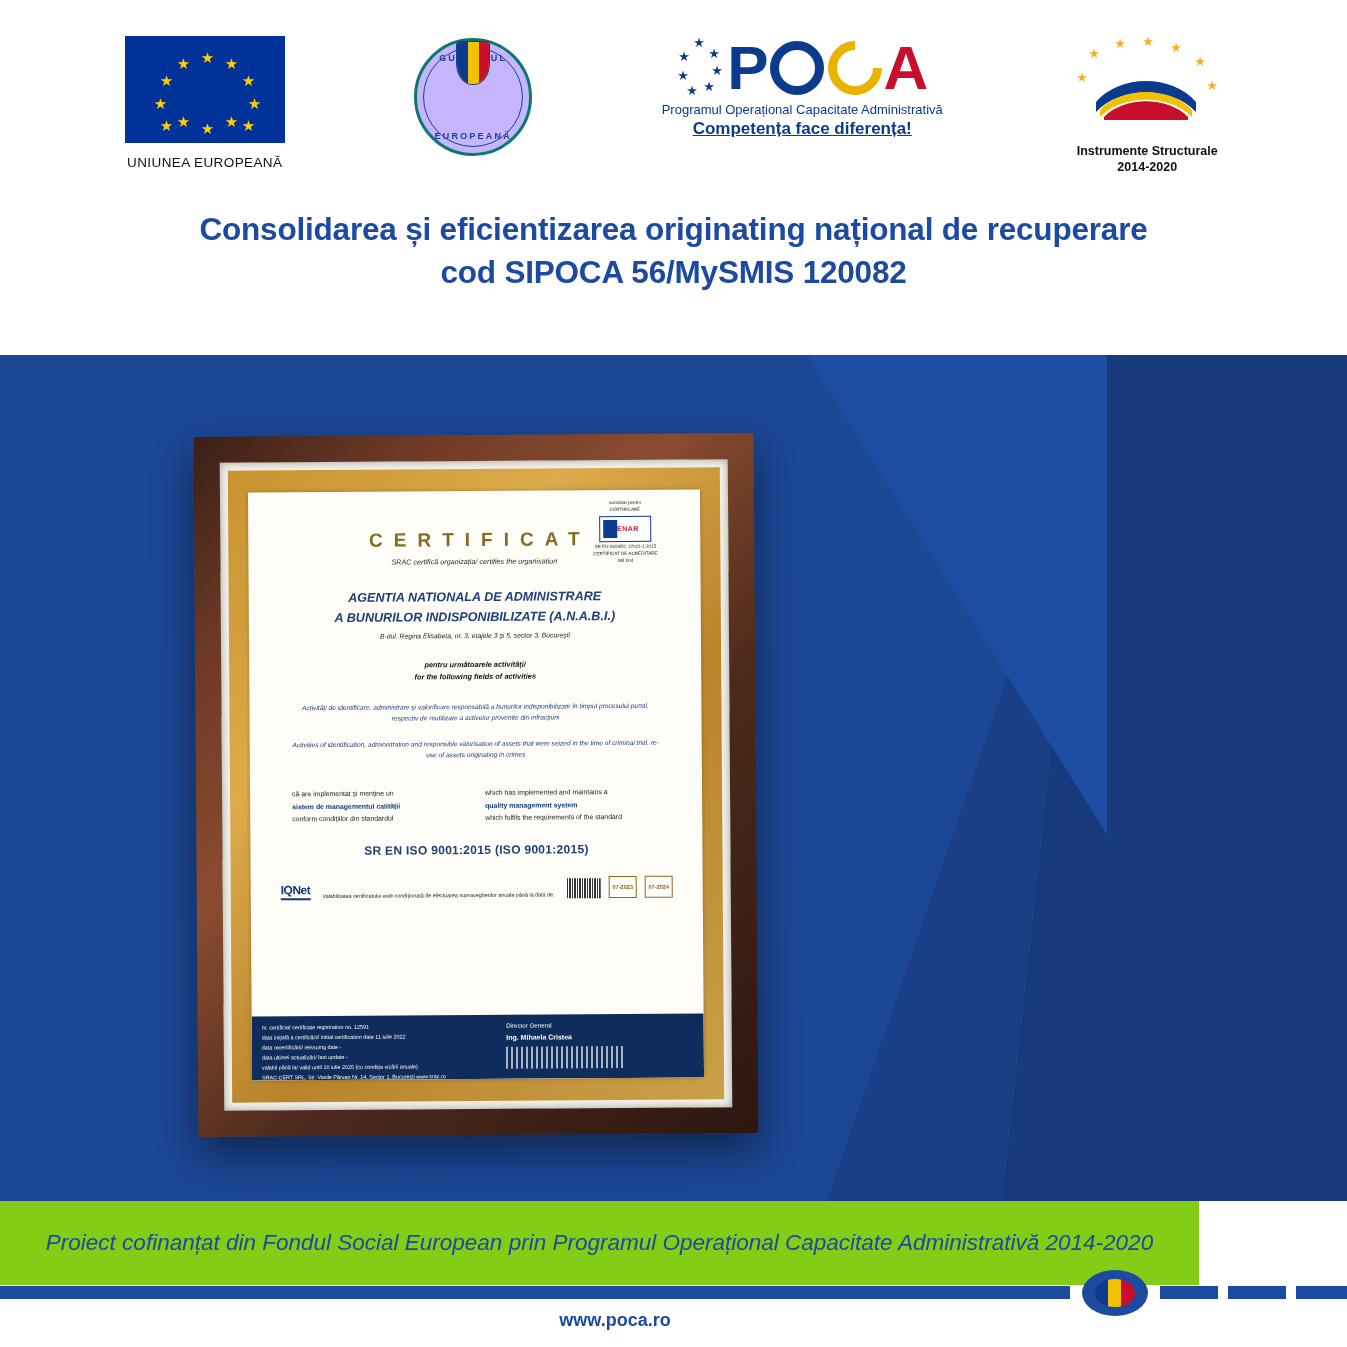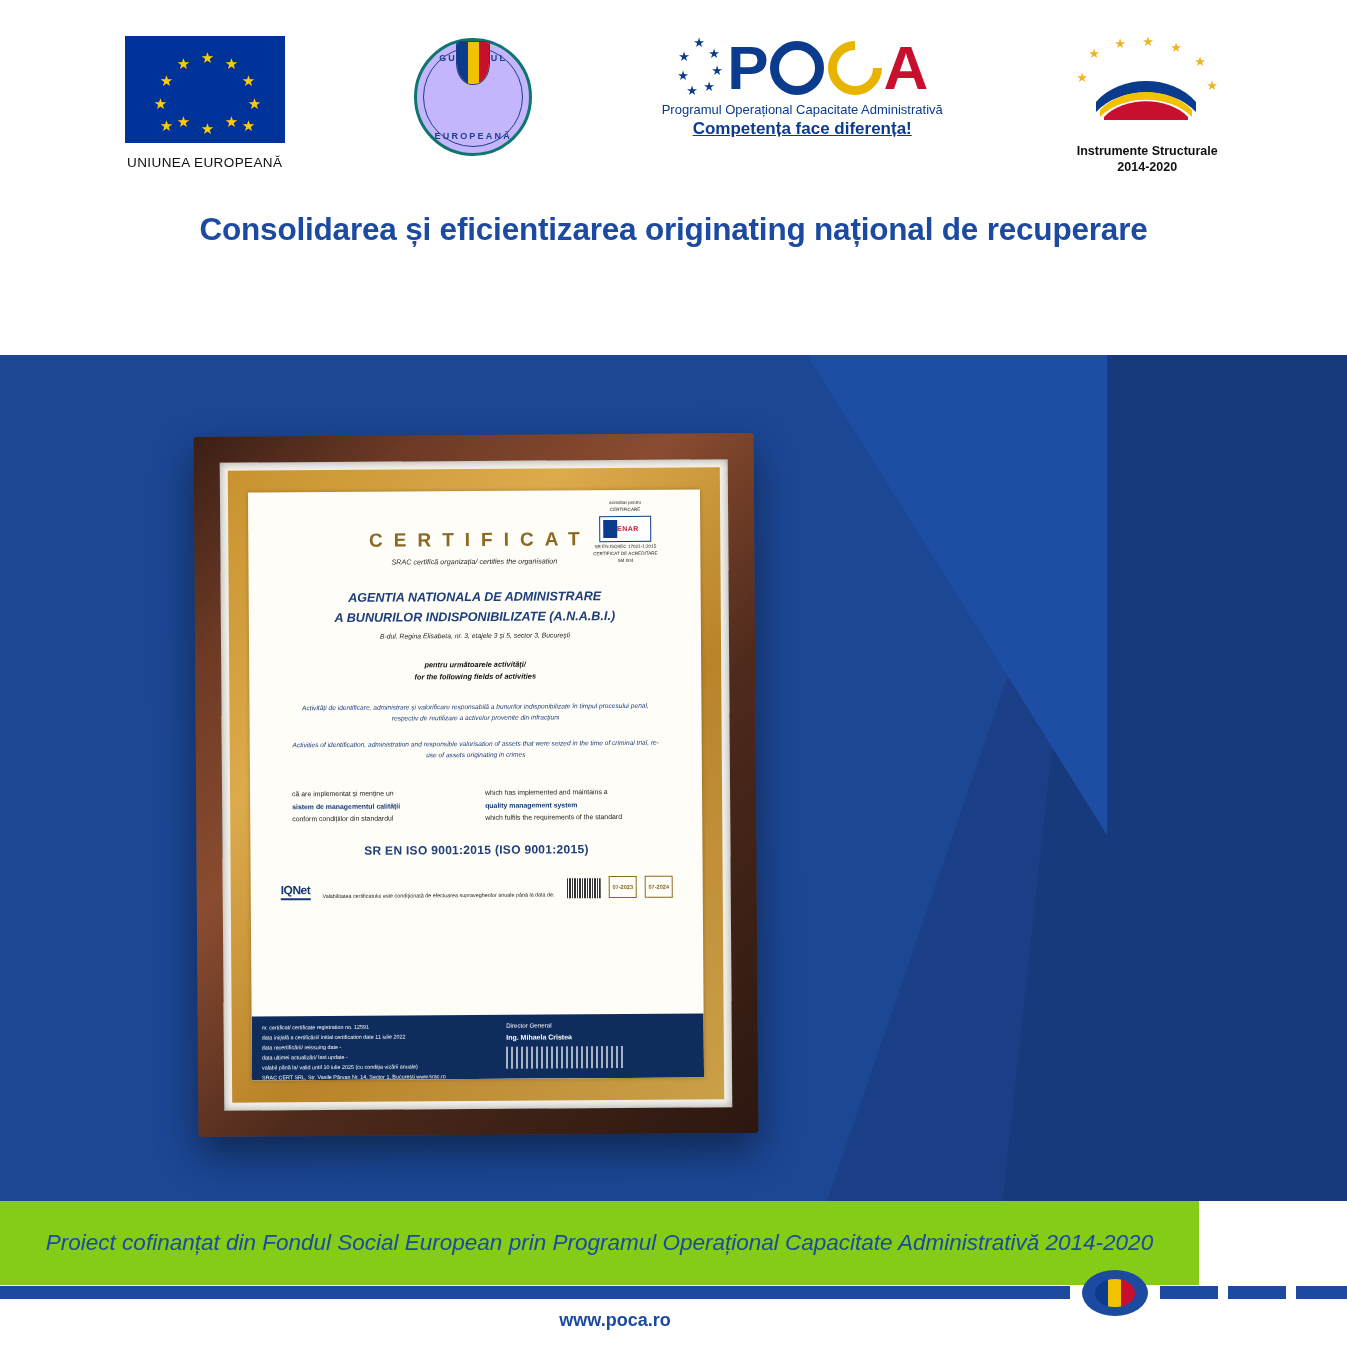--- a/index.html
+++ b/index.html
@@ -333,20 +333,21 @@
       </div>
       <div class="is-cap">
         <div>Instrumente Structurale</div>
         <div>2014-2020</div>
       </div>
     </div>
   </div>
 
   <div class="title-zone">
     <div class="title-line">Consolidarea și eficientizarea originating național de recuperare</div>
+    <div class="title-line">cod SIPOCA 56/MySMIS 120082</div>
   </div>
 
   <div class="hero">
     <div class="hero-shape-a"></div>
     <div class="hero-shape-b"></div>
     <div class="hero-shape-c"></div>
 
     <div class="frame">
       <div class="frame-inner-bevel">
         <div class="mat">

